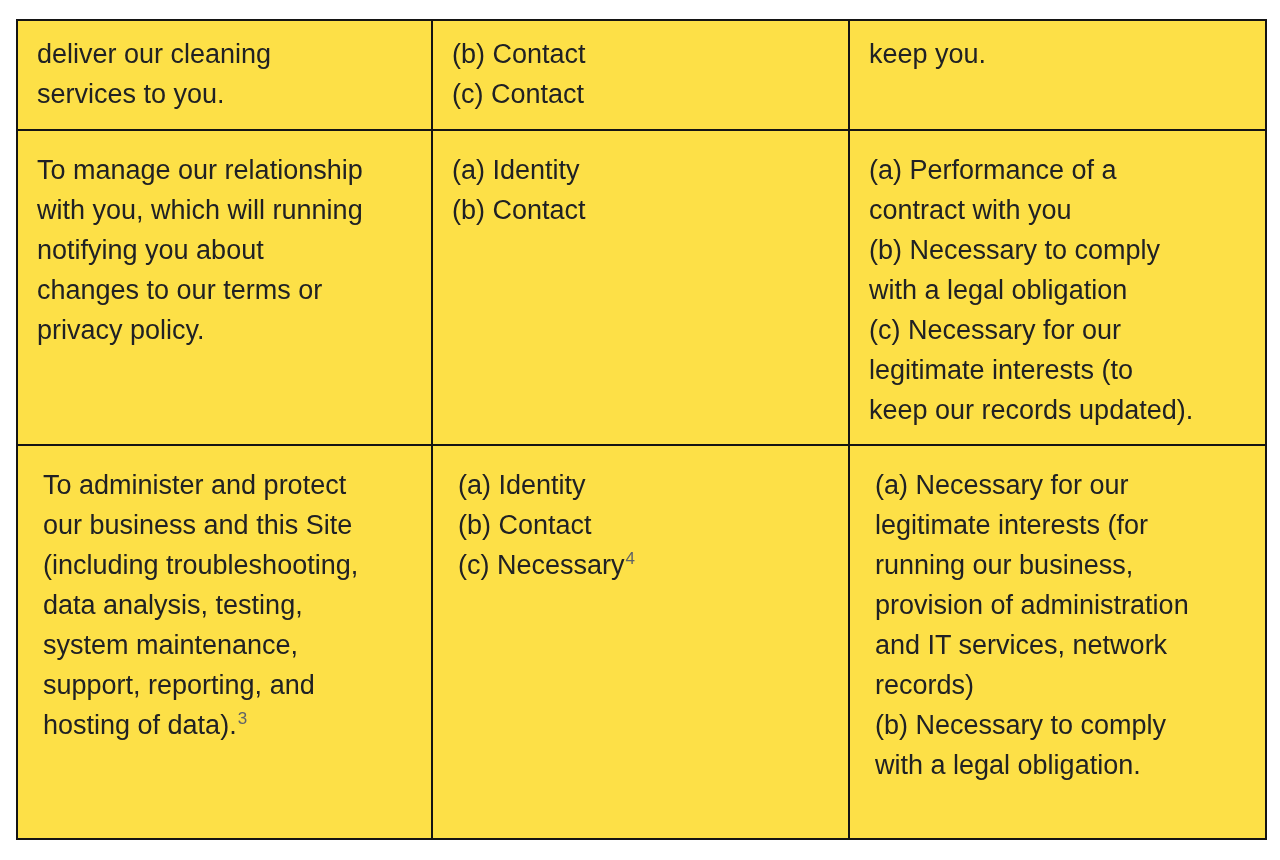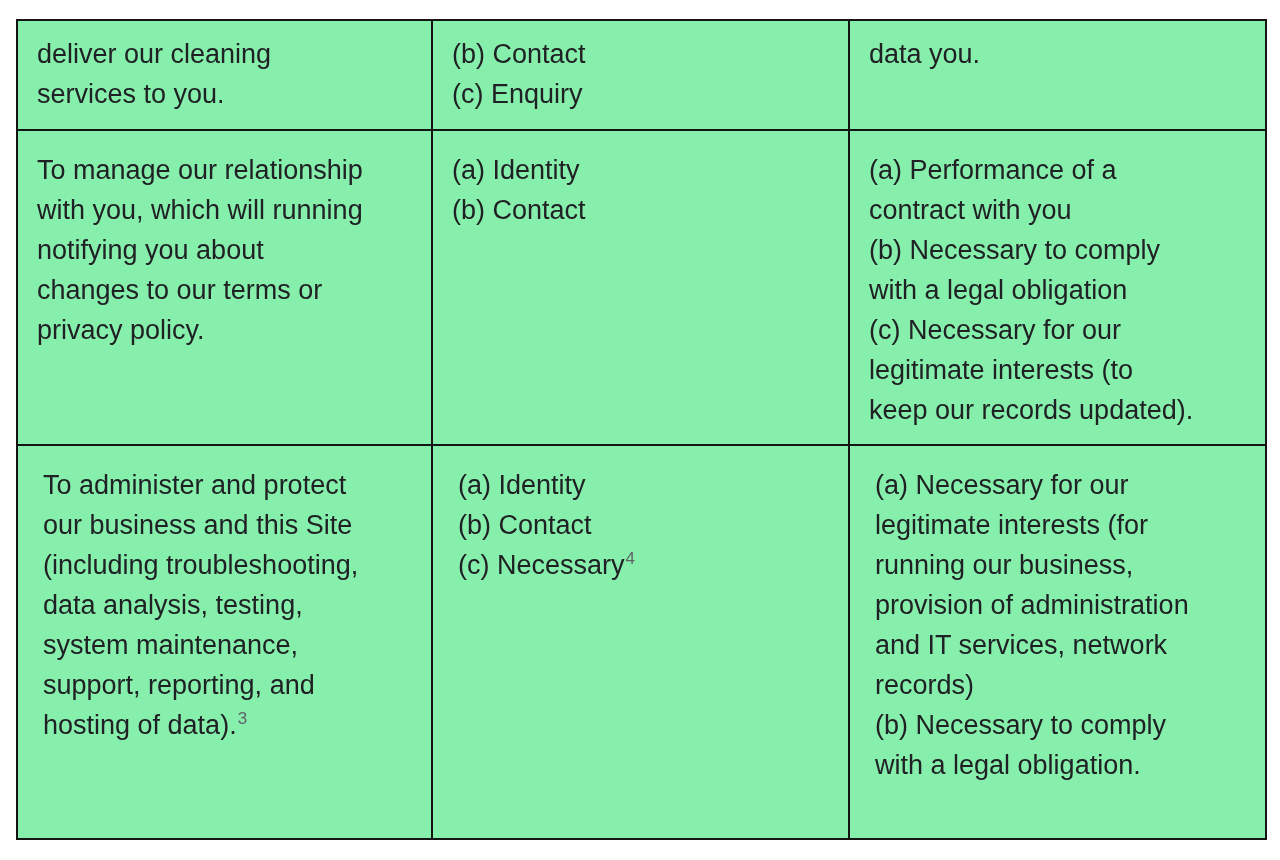--- a/index.html
+++ b/index.html
@@ -19,21 +19,21 @@
   }
   .table-wrap {
     position: absolute;
     left: 16px;
     top: 19px;
   }
   table.policy-table {
     border-collapse: collapse;
     table-layout: fixed;
     width: 1249px;
-    background: #86efac;
+    background: #fde047;
   }
   table.policy-table td {
     border: 2px solid #141414;
     vertical-align: top;
     padding: 19px 20px 14px 19px;
     font-size: 27px;
     line-height: 40px;
     color: #202124;
     overflow: hidden;
   }
@@ -68,24 +68,24 @@
         <col style="width:417px">
       </colgroup>
       <tbody>
         <tr class="row-1">
           <td>
             <span class="cell-text">deliver our cleaning
 services to you.</span>
           </td>
           <td>
             <div class="list-line">(b) Contact</div>
-            <div class="list-line">(c) Enquiry</div>
+            <div class="list-line">(c) Contact</div>
           </td>
           <td>
-            <span class="cell-text">data you.</span>
+            <span class="cell-text">keep you.</span>
           </td>
         </tr>
 
         <tr class="row-2">
           <td>
             <span class="cell-text">To manage our relationship
 with you, which will running
 notifying you about
 changes to our terms or
 privacy policy.</span>

